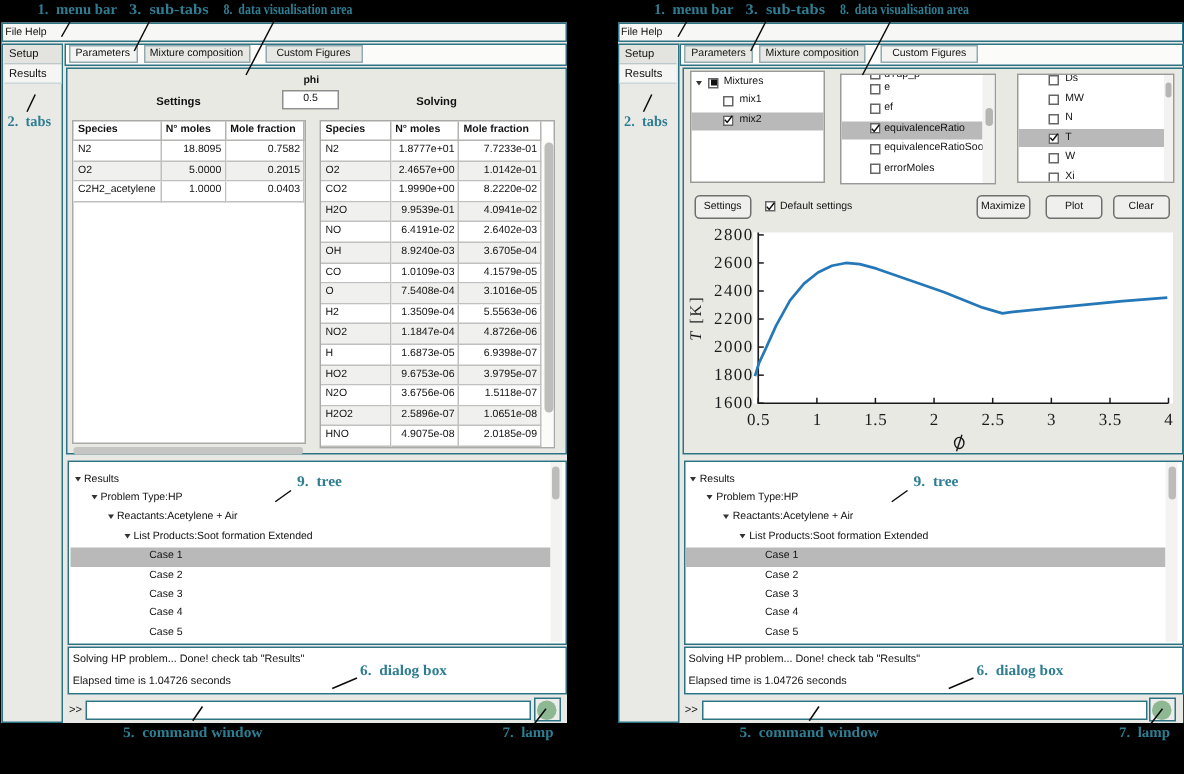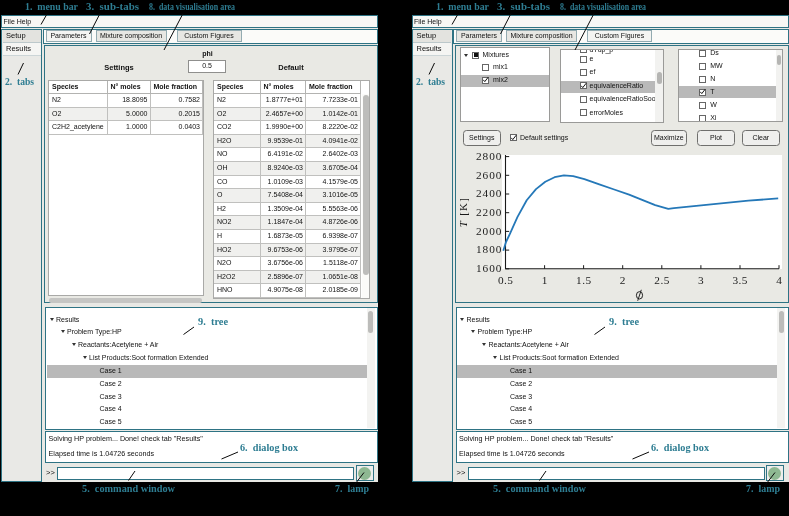--- a/index.html
+++ b/index.html
@@ -38,21 +38,21 @@
     <div style="left:98.5px;top:350.3px;font-size:7px;line-height:12px;color:#111">Case 1</div>
     <div style="left:98.5px;top:363.0px;font-size:7px;line-height:12px;color:#111">Case 2</div>
     <div style="left:98.5px;top:375.7px;font-size:7px;line-height:12px;color:#111">Case 3</div>
     <div style="left:98.5px;top:388.4px;font-size:7px;line-height:12px;color:#111">Case 4</div>
     <div style="left:98.5px;top:401.1px;font-size:7px;line-height:12px;color:#111">Case 5</div>
     <div style="left:365.5px;top:293.0px;width:8px;height:120px;background:#f3f3f1"></div>
     <div style="left:367.0px;top:296.0px;width:5px;height:22px;border-radius:2.5px;background:#bcbcba"></div>
     <div style="left:181.5px;top:34.5px;width:50px;text-align:center;font-size:7px;font-weight:bold;color:#111">phi</div>
     <div style="left:187.0px;top:45.0px;width:38px;height:12.5px;border:1px solid #8f8f8d;background:#fff;font-size:7px;line-height:10.5px;text-align:center;color:#111">0.5</div>
     <div style="left:88.0px;top:47.5px;width:60px;text-align:center;font-size:7.5px;font-weight:bold;color:#111">Settings</div>
-    <div style="left:260.0px;top:47.5px;width:60px;text-align:center;font-size:7.5px;font-weight:bold;color:#111">Default</div>
+    <div style="left:260.0px;top:47.5px;width:60px;text-align:center;font-size:7.5px;font-weight:bold;color:#111">Solving</div>
     <div style="left:47.0px;top:65.0px;width:156px;height:215.5px;background:#fff;border:1px solid #a9a9a7"></div>
     <div style="left:48.0px;top:66.0px;width:58.5px;height:13px;border-right:1px solid #b3b3b1;border-bottom:1px solid #b3b3b1;font-size:7px;font-weight:bold;line-height:12px;padding-left:3px;color:#111;overflow:hidden">Species</div>
     <div style="left:106.5px;top:66.0px;width:43px;height:13px;border-right:1px solid #b3b3b1;border-bottom:1px solid #b3b3b1;font-size:7px;font-weight:bold;line-height:12px;padding-left:3px;color:#111;overflow:hidden">N° moles</div>
     <div style="left:149.5px;top:66.0px;width:52.5px;height:13px;border-right:1px solid #b3b3b1;border-bottom:1px solid #b3b3b1;font-size:7px;font-weight:bold;line-height:12px;padding-left:3px;color:#111;overflow:hidden">Mole fraction</div>
     <div style="left:48.0px;top:79.0px;width:58.5px;height:13.6px;background:#fff;border-right:1px solid #c0c0be;border-bottom:1px solid #c0c0be;font-size:7px;line-height:12.5px;padding-left:3px;text-align:left;color:#111;overflow:hidden">N2</div>
     <div style="left:106.5px;top:79.0px;width:43px;height:13.6px;background:#fff;border-right:1px solid #c0c0be;border-bottom:1px solid #c0c0be;font-size:7px;line-height:12.5px;padding-right:2px;text-align:right;color:#111;overflow:hidden">18.8095</div>
     <div style="left:149.5px;top:79.0px;width:52.5px;height:13.6px;background:#fff;border-right:1px solid #c0c0be;border-bottom:1px solid #c0c0be;font-size:7px;line-height:12.5px;padding-right:2px;text-align:right;color:#111;overflow:hidden">0.7582</div>
     <div style="left:48.0px;top:92.6px;width:58.5px;height:13.6px;background:#f0f0ee;border-right:1px solid #c0c0be;border-bottom:1px solid #c0c0be;font-size:7px;line-height:12.5px;padding-left:3px;text-align:left;color:#111;overflow:hidden">O2</div>
     <div style="left:106.5px;top:92.6px;width:43px;height:13.6px;background:#f0f0ee;border-right:1px solid #c0c0be;border-bottom:1px solid #c0c0be;font-size:7px;line-height:12.5px;padding-right:2px;text-align:right;color:#111;overflow:hidden">5.0000</div>
     <div style="left:149.5px;top:92.6px;width:52.5px;height:13.6px;background:#f0f0ee;border-right:1px solid #c0c0be;border-bottom:1px solid #c0c0be;font-size:7px;line-height:12.5px;padding-right:2px;text-align:right;color:#111;overflow:hidden">0.2015</div>

